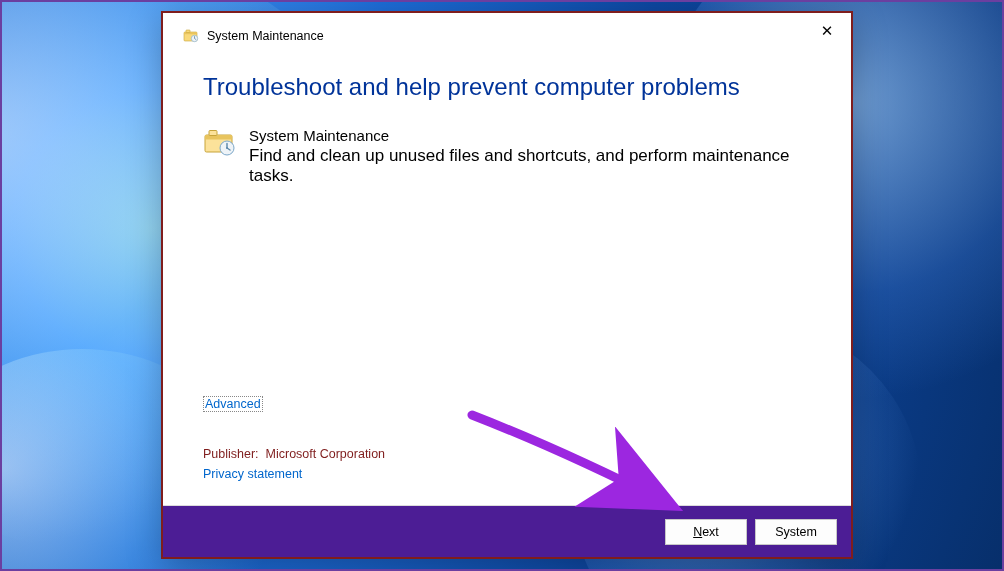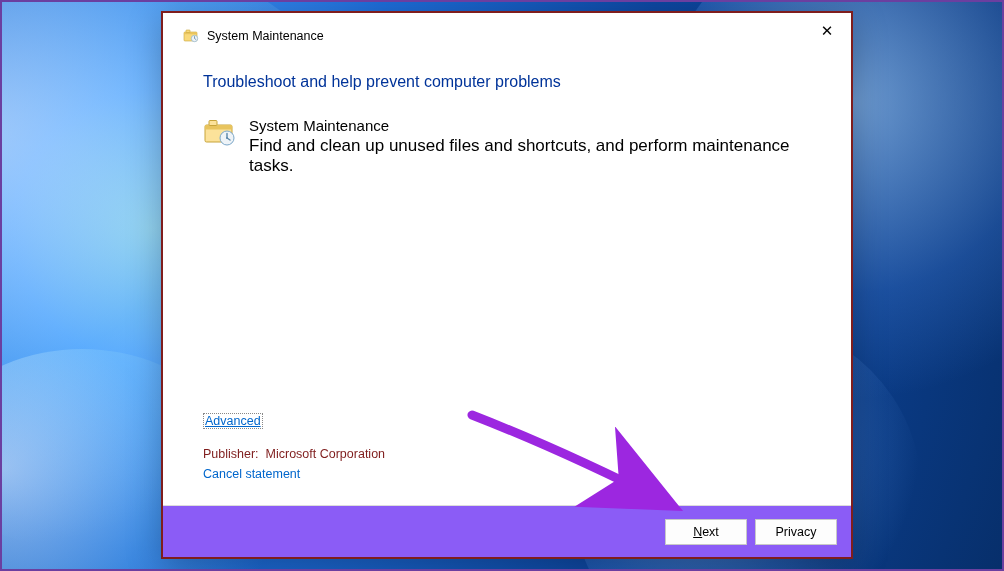--- a/index.html
+++ b/index.html
@@ -72,21 +72,21 @@
       border: none;
     }
     .content {
       flex: 1;
       padding: 14px 40px 20px 40px;
       display: flex;
       flex-direction: column;
     }
     .heading {
       color: #003399;
-      font-size: 16px;
+      font-size: 24px;
       font-weight: 400;
       margin-bottom: 26px;
     }
     .item-row {
       display: flex;
       align-items: flex-start;
       gap: 12px;
       margin-bottom: 20px;
     }
     .item-icon {
@@ -107,33 +107,32 @@
     .spacer { flex: 1; }
     .link {
       color: #0066cc;
       font-size: 12.5px;
       cursor: pointer;
       display: inline-block;
     }
     .advanced-link {
       border: 1px dotted #888;
       padding: 0 1px;
-      text-decoration: underline;
-      margin-bottom: 18px;
+      margin-bottom: 35px;
       width: fit-content;
     }
     .publisher-row {
       font-size: 12.5px;
       color: #7f1d1d;
       margin-bottom: 6px;
     }
     .privacy-link { margin-bottom: 4px; }
     .footer {
       height: 52px;
-      background: #8b5cf6;
+      background: #4c1d95;
       border-top: 1px solid #dcdcdc;
       display: flex;
       align-items: center;
       justify-content: flex-end;
       padding: 0 14px;
       gap: 8px;
     }
     .btn {
       min-width: 82px;
       height: 26px;
@@ -201,26 +200,26 @@
     </div>
 
     <div class="spacer"></div>
 
     <span class="link advanced-link">Advanced</span>
 
     <div class="publisher-row">
       <span>Publisher:</span>&nbsp;&nbsp;<span>Microsoft Corporation</span>
     </div>
 
-    <span class="link privacy-link">Cancel statement</span>
+    <span class="link privacy-link">Privacy statement</span>
   </div>
 
   <div class="footer">
     <button class="btn"><span class="mnemonic">N</span><span>ext</span></button>
-    <button class="btn">Privacy</button>
+    <button class="btn">System</button>
   </div>
 </div>
 
 <svg class="arrow" width="260" height="130">
   <defs>
     <marker id="ah" markerWidth="12" markerHeight="12" refX="9" refY="5" orient="auto">
       <path d="M0,0 L11,5 L0,10 L3,5 Z" fill="#9c27e0"></path>
     </marker>
   </defs>
   <path d="M 20 15 Q 110 50 215 103" stroke="#9c27e0" stroke-width="9" fill="none" marker-end="url(#ah)" stroke-linecap="round"></path>

